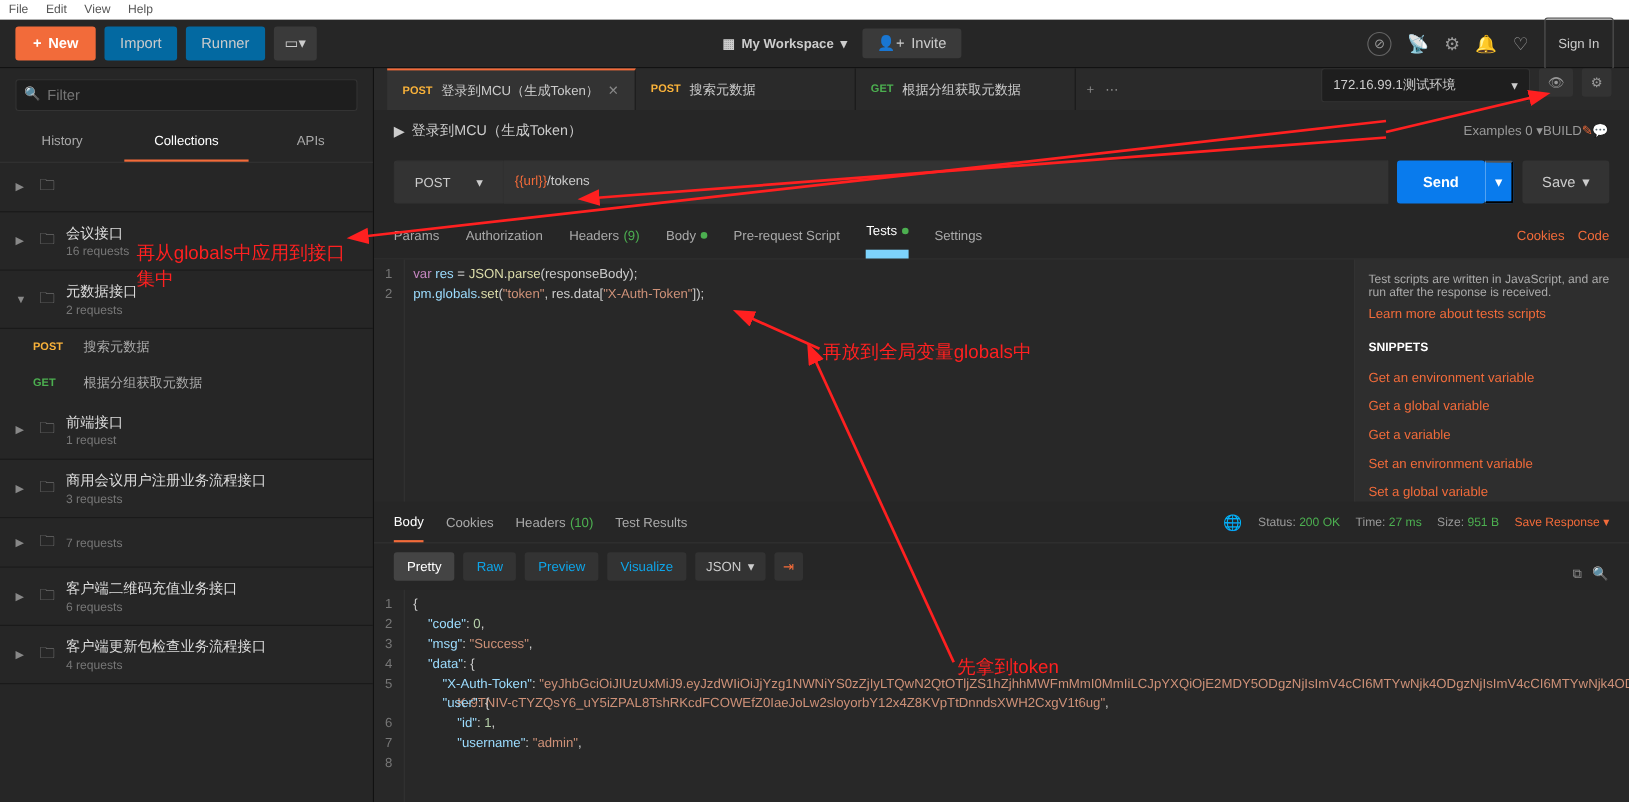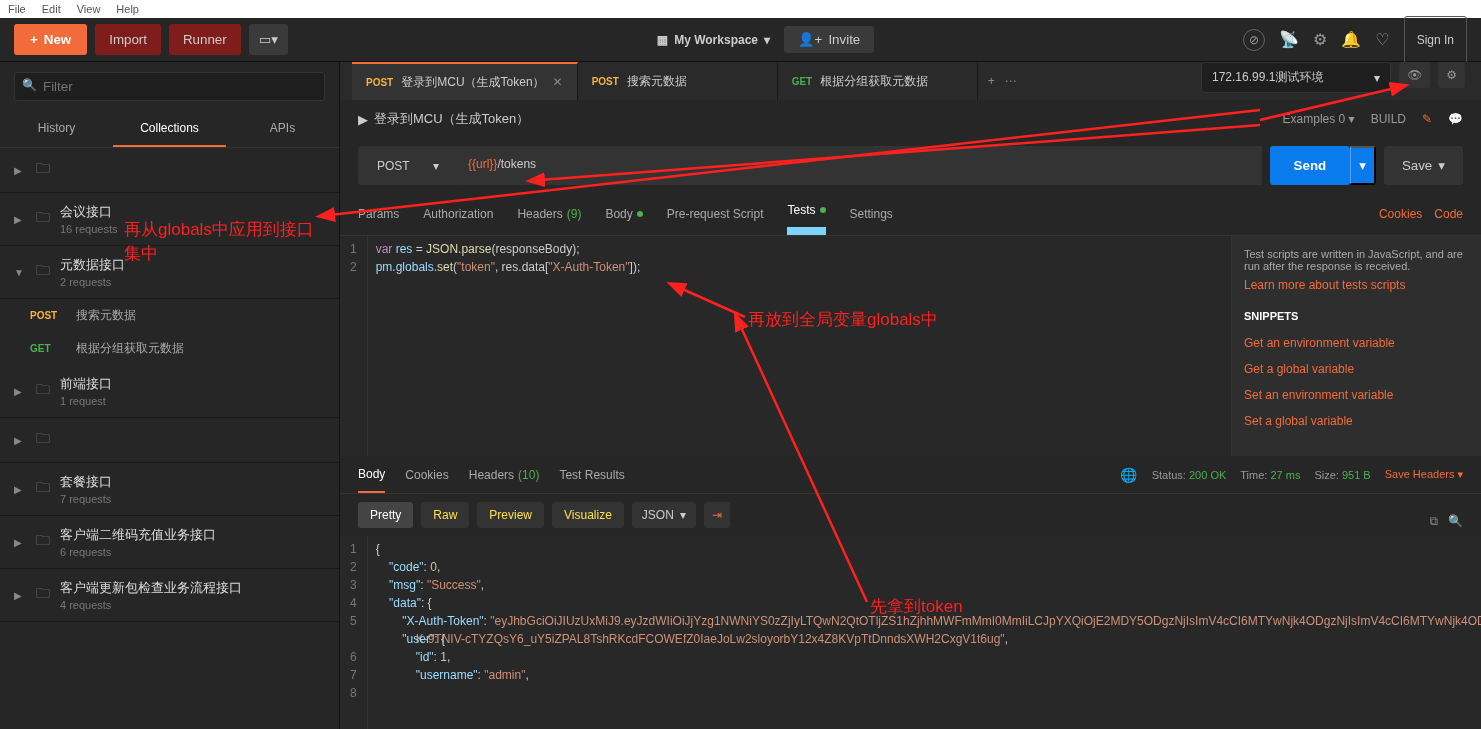--- a/index.html
+++ b/index.html
@@ -1,21 +1,21 @@
 <!DOCTYPE html>
 <html><head>
 <meta charset="utf-8">
 <style>
 *{box-sizing:border-box;margin:0;padding:0;font-family:Arial,Helvetica,sans-serif}
 body{background:#1e1e1e;color:#ccc;width:1481px;height:729px;overflow:hidden;font-size:12px}
 .menubar{background:#fff;color:#555;height:18px;display:flex;align-items:center;padding:0 8px;gap:16px;font-size:11px}
 .topbar{height:44px;background:#262626;display:flex;align-items:center;padding:0 14px;justify-content:space-between;border-bottom:1px solid #111}
 .topbar-left{display:flex;gap:8px;align-items:center}
 .new-btn{background:#f26b3a;color:#fff;border:none;padding:8px 16px;display:flex;align-items:center;gap:6px;font-weight:bold;cursor:pointer;border-radius:3px}
-.gray-btn{background:#7f1d1d;color:#ccc;border:none;padding:8px 14px;cursor:pointer;border-radius:3px}
+.gray-btn{background:#0369a1;color:#ccc;border:none;padding:8px 14px;cursor:pointer;border-radius:3px}
 .icon-btn{background:#3a3a3a;border:none;padding:8px 10px;color:#ccc;cursor:pointer;border-radius:3px}
 .topbar-center{display:flex;align-items:center;gap:14px}
 .workspace{display:flex;align-items:center;gap:6px;color:#ccc;font-weight:bold}
 .invite-btn{background:#3a3a3a;color:#ccc;border:none;padding:6px 14px;cursor:pointer;border-radius:3px;display:flex;align-items:center;gap:6px}
 .topbar-right{display:flex;align-items:center;gap:14px}
 .icon-plain{color:#999;cursor:pointer;font-size:16px}
 .signin{color:#ccc;padding:16px 12px;border:1px solid #555;border-radius:3px;cursor:pointer}
 .main{display:flex;height:calc(100% - 62px)}
 .sidebar{width:340px;background:#262626;border-right:1px solid #111;display:flex;flex-direction:column}
 .filter{padding:10px 14px}
@@ -45,21 +45,21 @@
 .req-tab{display:flex;align-items:center;padding:0 14px;gap:8px;cursor:pointer;border-right:1px solid #1a1a1a;min-width:200px;font-size:12px}
 .req-tab.active{background:#333;border-top:2px solid #f26b3a}
 .req-tab .method{width:auto}
 .tab-close{color:#888;margin-left:auto}
 .tab-add{display:flex;align-items:center;padding:0 10px;color:#888;gap:10px}
 .env-area{margin-left:auto;display:flex;align-items:flex-start;gap:8px;padding-right:4px}
 .env-select{background:#1e1e1e;border:1px solid #333;color:#ccc;padding:6px 10px;border-radius:3px;min-width:190px;display:flex;justify-content:space-between;align-items:center}
 .eye-btn,.settings-btn{background:#333;padding:6px 8px;border-radius:3px;color:#999;cursor:pointer}
 .breadcrumb-row{display:flex;justify-content:space-between;align-items:center;padding:10px 18px}
 .breadcrumb{color:#ccc;font-size:13px;display:flex;align-items:center;gap:6px}
-.bc-right{display:flex;gap:16px;align-items:center;color:#999}
+.bc-right{display:flex;gap:0;align-items:center;color:#999}
 .url-row{display:flex;padding:8px 18px;gap:0}
 .method-select{background:#333;color:#ccc;padding:10px 18px;border:1px solid #333;border-radius:3px 0 0 3px;display:flex;align-items:center;gap:8px;min-width:100px}
 .url-input{flex:1;background:#333;border:1px solid #333;border-left:none;padding:10px;color:#ccc}
 .url-var{color:#f26b3a}
 .send-btn{background:#097bed;color:#fff;border:none;padding:10px 24px;font-weight:bold;cursor:pointer;border-radius:3px;margin-left:8px;display:flex;align-items:center}
 .send-caret{border-left:1px solid rgba(255,255,255,0.3);padding:10px 8px;background:#097bed;color:#fff;border-radius:0 3px 3px 0;cursor:pointer}
 .save-btn{background:#333;color:#ccc;border:none;padding:10px 18px;cursor:pointer;border-radius:3px;margin-left:8px;display:flex;align-items:center;gap:6px}
 .req-subtabs{display:flex;padding:0 18px;gap:24px;border-bottom:1px solid #333;align-items:center}
 .req-subtab{padding:10px 0;color:#aaa;cursor:pointer;display:flex;align-items:center;gap:4px}
 .req-subtab.active{color:#fff;border-bottom:8px solid #7dd3fc}
@@ -82,21 +82,21 @@
 .test-panel-title{color:#fff;font-weight:bold;margin:12px 0 8px}
 .snippet-link{color:#f26b3a;display:block;padding:6px 0;cursor:pointer;font-size:12px}
 .response-tabs{display:flex;padding:0 18px;border-bottom:1px solid #333;align-items:center;height:38px}
 .resp-tab{padding:10px 0;margin-right:20px;color:#aaa;cursor:pointer;display:flex;align-items:center;gap:4px}
 .resp-tab.active{color:#fff;border-bottom:2px solid #f26b3a}
 .resp-right{margin-left:auto;display:flex;gap:14px;align-items:center;font-size:11px}
 .resp-stat-label{color:#999}
 .resp-stat-val{color:#4caf50}
 .globe-ic{color:#f26b3a;font-size:14px}
 .resp-controls{display:flex;padding:8px 18px;gap:8px;align-items:flex-end}
-.resp-ctrl{background:#333;color:#fde047;padding:6px 12px;border-radius:3px;cursor:pointer;font-size:12px}
+.resp-ctrl{background:#333;color:#0ea5e9;padding:6px 12px;border-radius:3px;cursor:pointer;font-size:12px}
 .resp-ctrl.active{background:#444;color:#fff}
 .json-select{background:#333;color:#ccc;padding:6px 10px;border-radius:3px;display:flex;align-items:center;gap:6px;font-size:12px}
 .wrap-ic{background:#333;padding:6px 8px;border-radius:3px;color:#f26b3a}
 .resp-tools{margin-left:auto;display:flex;gap:10px;color:#888}
 .resp-body{flex:1;background:#282828;display:flex;font-family:Consolas,monospace;font-size:12px;overflow:hidden}
 .json-key{color:#9cdcfe}
 .json-str{color:#ce9178}
 .json-num{color:#b5cea8}
 .annotation{position:absolute;color:#ff2020;font-size:17px;pointer-events:none;z-index:100;font-weight:400}
 svg.arrow{position:absolute;pointer-events:none;z-index:99}
@@ -189,26 +189,29 @@
         <span class="chevron">▶</span>
         <span class="folder-ic">🗀</span>
         <div class="coll-text">
             <div class="coll-name">前端接口</div>
             <div class="coll-sub">1 request</div>
           </div>
       </div>
       <div class="coll-item">
         <span class="chevron">▶</span>
         <span class="folder-ic">🗀</span>
-      </div>
-      <div class="coll-item">
-        <span class="chevron">▶</span>
-        <span class="folder-ic">🗀</span>
-        <div class="coll-text">
-            <div class="coll-name">套餐接口</div>
+        <div class="coll-text">
+            <div class="coll-name">商用会议用户注册业务流程接口</div>
+            <div class="coll-sub">3 requests</div>
+          </div>
+      </div>
+      <div class="coll-item">
+        <span class="chevron">▶</span>
+        <span class="folder-ic">🗀</span>
+        <div class="coll-text">
             <div class="coll-sub">7 requests</div>
           </div>
       </div>
       <div class="coll-item">
         <span class="chevron">▶</span>
         <span class="folder-ic">🗀</span>
         <div class="coll-text">
             <div class="coll-name">客户端二维码充值业务接口</div>
             <div class="coll-sub">6 requests</div>
           </div>
@@ -314,39 +317,40 @@
           <div class="code-line"><span class="kw">var</span><span class="var"> res </span><span class="punc">= </span><span class="fn">JSON</span><span class="punc">.</span><span class="fn">parse</span><span class="punc">(responseBody);</span></div>
           <div class="code-line"><span class="var">pm.globals.</span><span class="fn">set</span><span class="punc">(</span><span class="str">"token"</span><span class="punc">, res.data[</span><span class="str">"X-Auth-Token"</span><span class="punc">]);</span></div>
         </div>
       </div>
       <div class="test-panel">
         <div>Test scripts are written in JavaScript, and are run after the response is received.</div>
         <a class="snippet-link">Learn more about tests scripts</a>
         <div class="test-panel-title">SNIPPETS</div>
         <a class="snippet-link">Get an environment variable</a>
         <a class="snippet-link">Get a global variable</a>
+        <a class="snippet-link">Get a variable</a>
         <a class="snippet-link">Set an environment variable</a>
         <a class="snippet-link">Set a global variable</a>
       </div>
     </div>
 
     <div class="response-tabs">
       <div class="resp-tab active">Body</div>
       <div class="resp-tab">Cookies</div>
       <div class="resp-tab">
           <span>Headers</span> 
           <span class="count">(10)</span>
         </div>
       <div class="resp-tab">Test Results</div>
       <div class="resp-right">
         <span class="globe-ic">🌐</span>
         <span><span class="resp-stat-label">Status:</span> <span class="resp-stat-val">200 OK</span></span>
         <span><span class="resp-stat-label">Time:</span> <span class="resp-stat-val">27 ms</span></span>
         <span><span class="resp-stat-label">Size:</span> <span class="resp-stat-val">951 B</span></span>
-        <span class="link-orange"><span>Save Headers</span> ▾</span>
+        <span class="link-orange"><span>Save Response</span> ▾</span>
       </div>
     </div>
 
     <div class="resp-controls">
       <span class="resp-ctrl active">Pretty</span>
       <span class="resp-ctrl">Raw</span>
       <span class="resp-ctrl">Preview</span>
       <span class="resp-ctrl">Visualize</span>
       <span class="json-select">
           <span>JSON</span>

